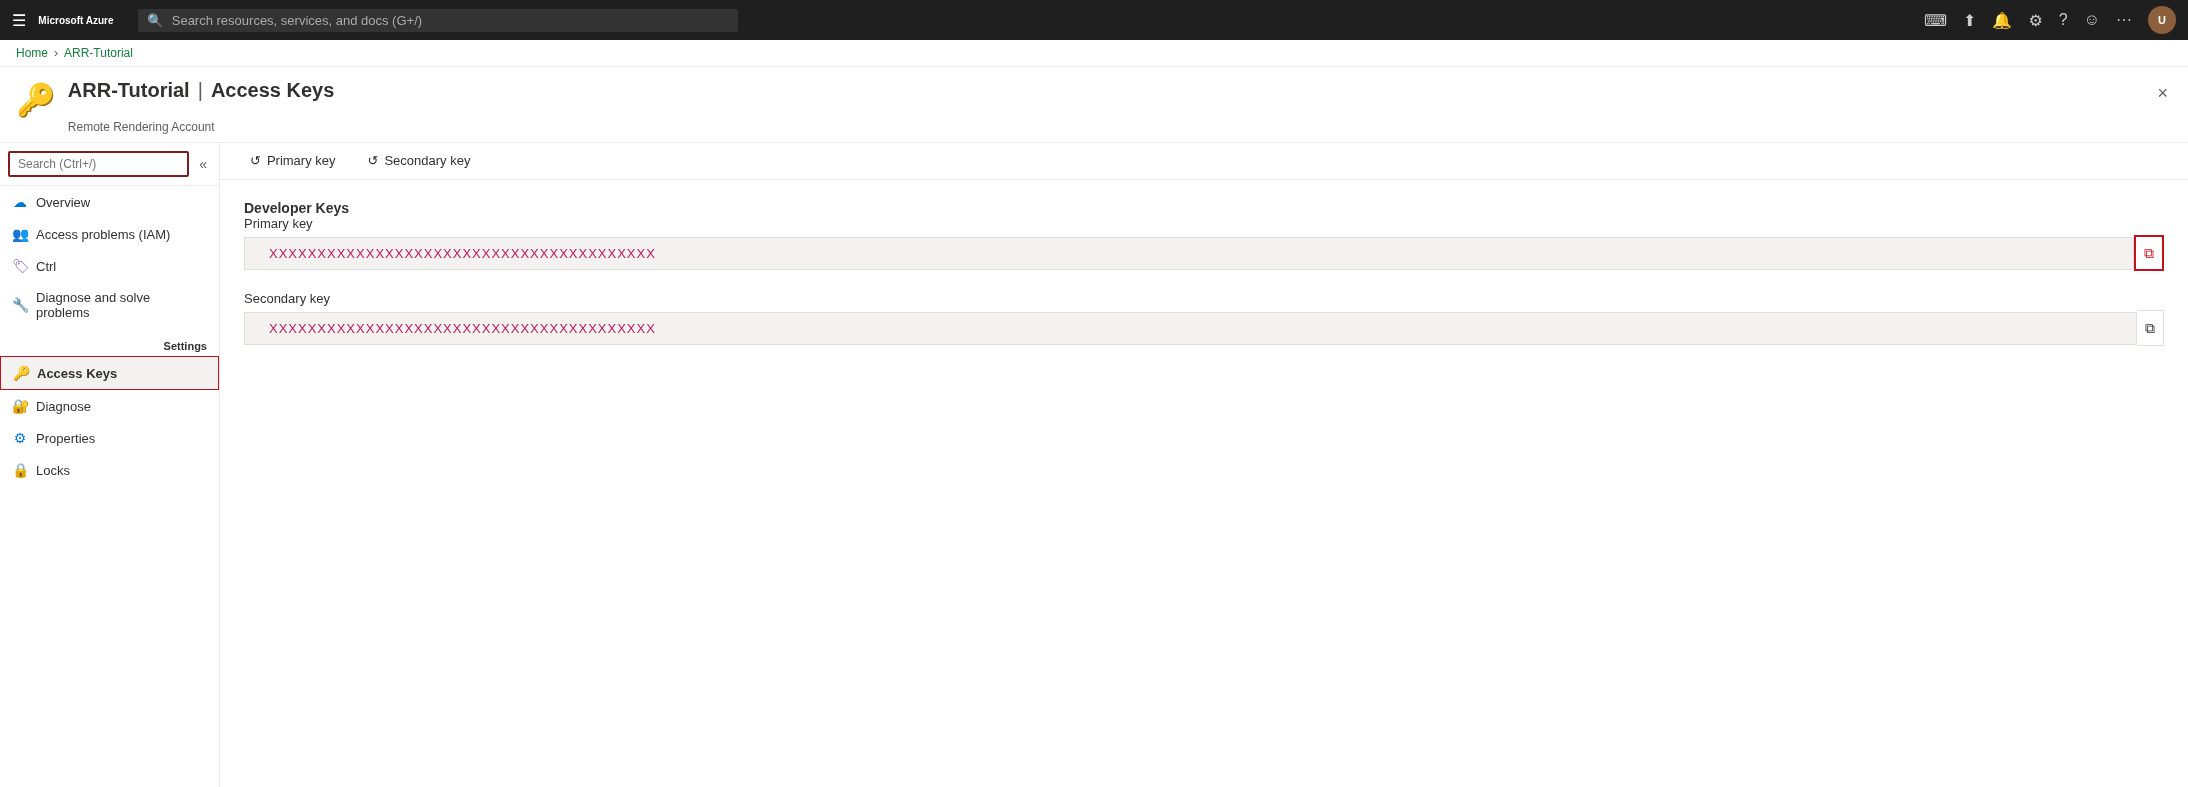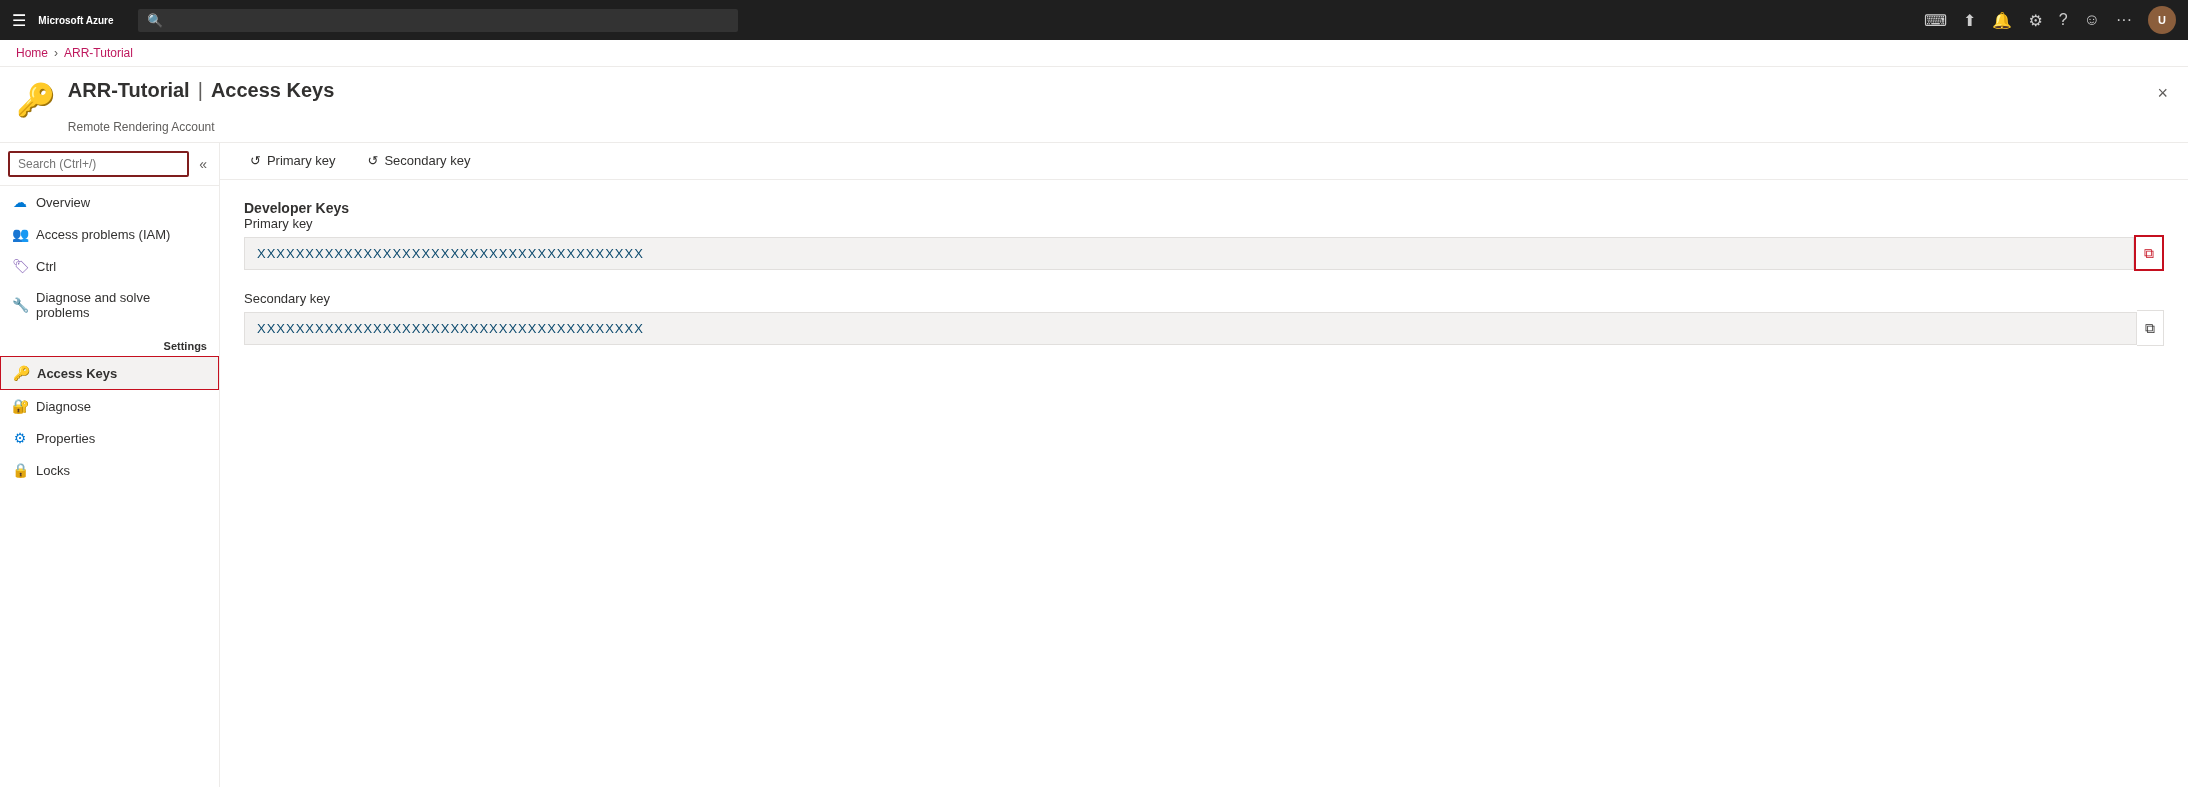--- a/index.html
+++ b/index.html
@@ -55,21 +55,21 @@
     
     .breadcrumb {
       display: flex;
       align-items: center;
       padding: 6px 16px;
       font-size: 12px;
       background: #fff;
       border-bottom: 1px solid #edebe9;
       gap: 6px;
     }
-    .breadcrumb a { color: #be185d; text-decoration: none; }
+    .breadcrumb a { color: #15803d; text-decoration: none; }
     .breadcrumb-sep { color: #605e5c; }
 
     
     .page-header {
       display: flex;
       align-items: flex-start;
       padding: 12px 16px 8px 16px;
       border-bottom: 1px solid #edebe9;
       background: #fff;
     }
@@ -211,23 +211,23 @@
     }
     .key-field-wrapper {
       display: flex;
       align-items: center;
       margin-bottom: 20px;
     }
     .key-field {
       flex: 1;
       background: #f3f2f1;
       border: 1px solid #e1dfdd;
-      padding: 8px 12px;
-      font-size: 13px;
-      color: #0c4a6e;
+      padding: 8px 24px;
+      font-size: 13px;
+      color: #be185d;
       letter-spacing: 1px;
       outline: none;
     }
     .copy-btn {
       background: #fff;
       border: 1px solid #e1dfdd;
       border-left: none;
       padding: 6px 8px;
       cursor: pointer;
       font-size: 14px;
@@ -253,20 +253,21 @@
     .icon-lock { color: #6264a7; }
   </style>
 </head>
 <body>
 
 <nav class="topnav">
   <span class="topnav-hamburger">☰</span>
   <span class="topnav-brand">Microsoft Azure</span>
   <div class="topnav-search">
     <span style="color:#aaa;font-size:13px;">🔍</span>
+    <input type="text" placeholder="Search resources, services, and docs (G+/)" style="">
   </div>
   <div class="topnav-icons">
     <span class="topnav-icon">⌨</span>
     <span class="topnav-icon">⬆</span>
     <span class="topnav-icon">🔔</span>
     <span class="topnav-icon">⚙</span>
     <span class="topnav-icon">?</span>
     <span class="topnav-icon">☺</span>
     <span class="topnav-icon">···</span>
     <div class="topnav-avatar">U</div>

